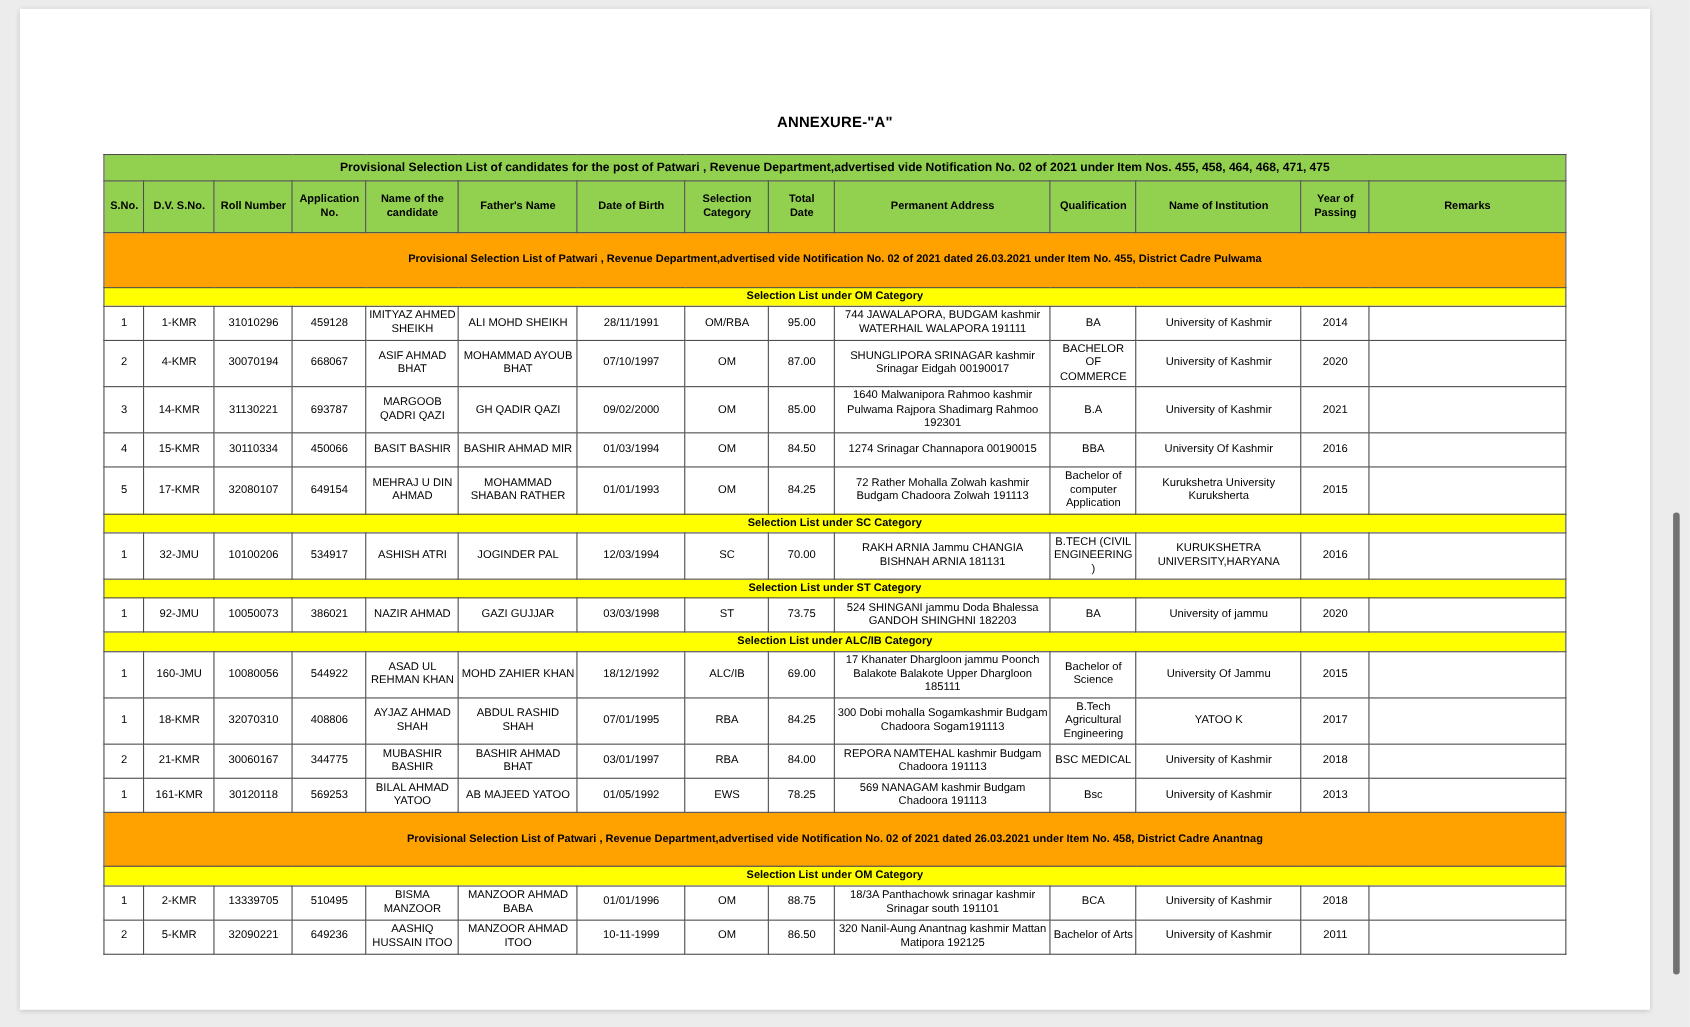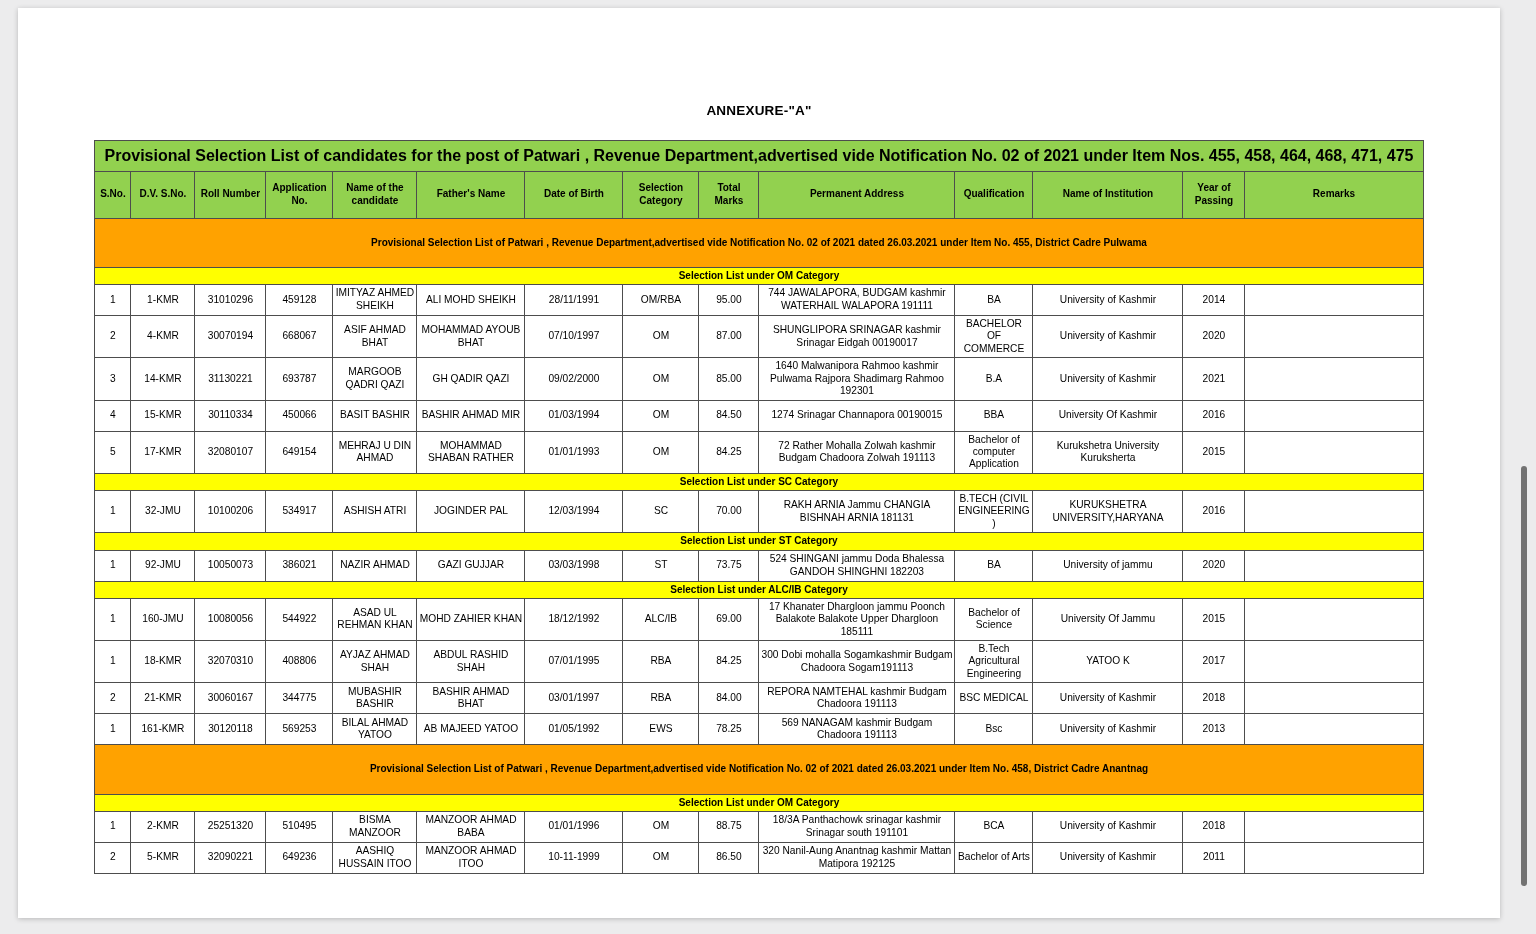--- a/index.html
+++ b/index.html
@@ -49,21 +49,21 @@
     border: 1px solid #4d4d4d;
     padding: 2px 2px;
     vertical-align: middle;
     text-align: center;
     line-height: 1.22;
     word-wrap: break-word;
   }
   tr.banner-green td {
     background: #92d14f;
     font-weight: bold;
-    font-size: 16px;
+    font-size: 11px;
     padding: 5px 3px;
     border: 1px solid #4d4d4d;
   }
   tr.colhead td {
     background: #92d14f;
     font-weight: bold;
     font-size: 10px;
     height: 42px;
     padding: 2px 1px;
   }
@@ -181,21 +181,21 @@
             </td>
             <td>
               <div>Date of Birth</div>
             </td>
             <td>
               <div>Selection</div>
               <div>Category</div>
             </td>
             <td>
               <div>Total</div>
-              <div>Marks</div>
+              <div>Date</div>
             </td>
             <td>
               <div>Permanent Address</div>
             </td>
             <td>
               <div>Qualification</div>
             </td>
             <td>
               <div>Name of Institution</div>
             </td>
@@ -400,21 +400,21 @@
           </tr>
           <tr class="banner-orange">
             <td colspan="14">Provisional Selection List of Patwari , Revenue Department,advertised vide Notification No. 02 of 2021 dated 26.03.2021 under Item No. 458, District Cadre Anantnag</td>
           </tr>
           <tr class="banner-yellow">
             <td colspan="14">Selection List under OM Category</td>
           </tr>
           <tr class="datarow">
             <td>1</td>
             <td>2-KMR</td>
-            <td>25251320</td>
+            <td>13339705</td>
             <td>510495</td>
             <td>BISMA MANZOOR</td>
             <td>MANZOOR AHMAD BABA</td>
             <td>01/01/1996</td>
             <td>OM</td>
             <td>88.75</td>
             <td>18/3A Panthachowk  srinagar kashmir Srinagar south 191101</td>
             <td>BCA</td>
             <td>University of Kashmir</td>
             <td>2018</td>

